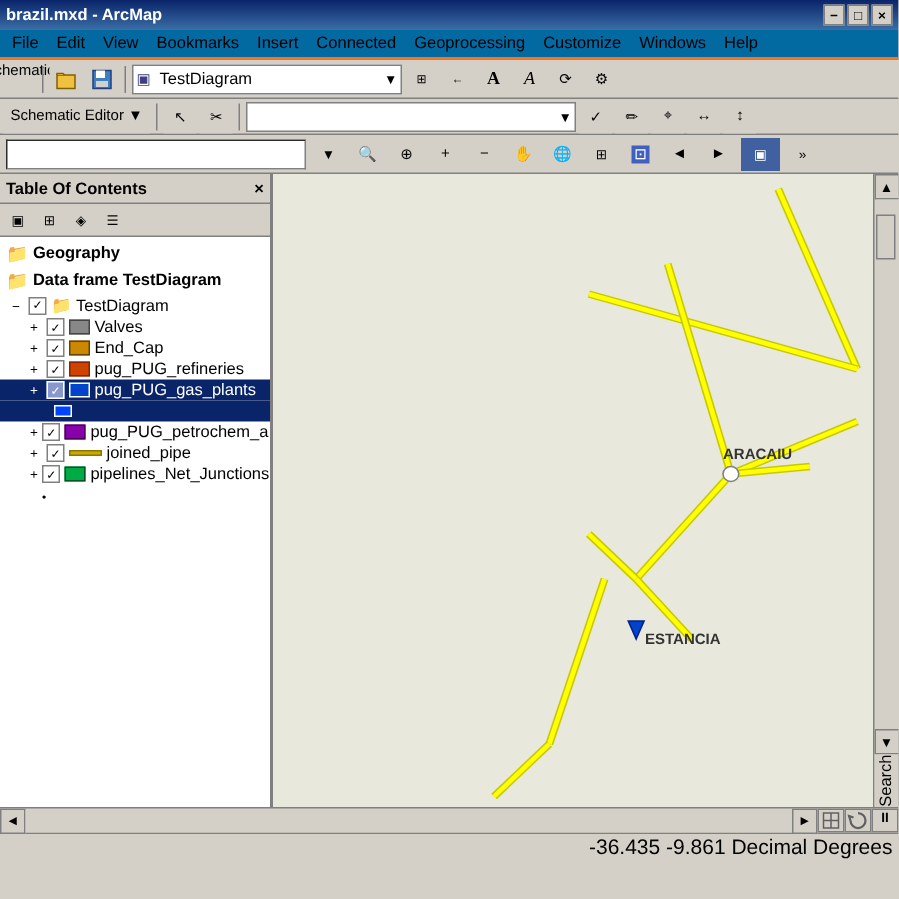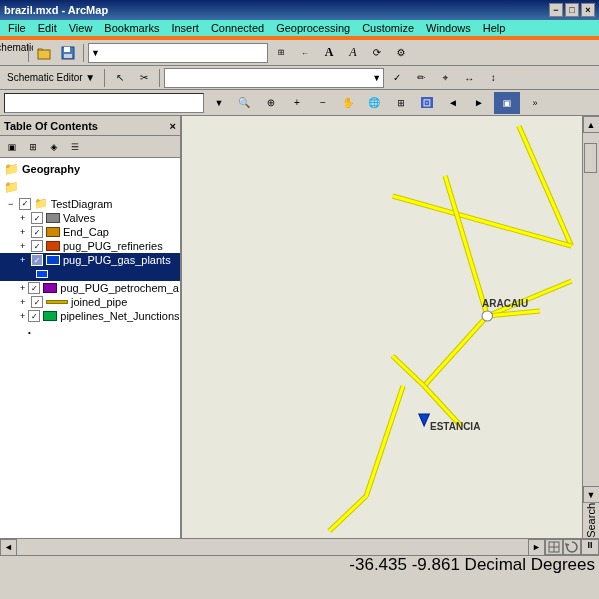--- a/index.html
+++ b/index.html
@@ -23,25 +23,25 @@
       background: #d4d0c8;
       border: 1px solid #808080;
       font-size: 9px;
       display: flex; align-items: center; justify-content: center;
       cursor: pointer;
       color: black;
     }
 
     
     #menu-bar {
-      background: #5eead4;
+      background: #0369a1;
       height: 20px;
       display: flex;
       align-items: center;
-      border-bottom: 4px solid #f97316;
+      border-bottom: 2px solid #f97316;
       padding: 0 2px;
     }
     .menu-item {
       padding: 2px 6px;
       cursor: pointer;
       font-size: 11px;
     }
 
     
     .toolbar {
@@ -229,23 +229,23 @@
       border-left: 1px solid #808080;
       transform: rotate(180deg);
     }
 
     
     #status-bar {
       height: 20px;
       background: #d4d0c8;
       border-top: 1px solid #808080;
       display: flex;
-      align-items: flex-end;
+      align-items: flex-start;
       padding: 0 4px;
-      font-size: 17px;
+      font-size: 14px;
       justify-content: space-between;
     }
     #status-left { display: flex; gap: 2px; align-items: center; }
     .status-btn {
       width: 18px; height: 16px;
       background: #d4d0c8;
       border: 1px solid #808080;
       display: flex; justify-content: center;
       font-size: 9px;
       cursor: pointer;
@@ -327,20 +327,24 @@
   </div>
   <div class="tb-btn">
     <svg width="14" height="14">
         <rect x="1" y="1" width="12" height="12" fill="#4080c0" stroke="#204080" stroke-width="1"></rect>
         <rect x="3" y="1" width="6" height="5" fill="white"></rect>
         <rect x="3" y="8" width="8" height="4" fill="#d0d0d0"></rect>
       </svg>
   </div>
   <div class="toolbar-separator"></div>
   <div class="dropdown-combo" style="width:180px;">
+    <span style="flex:1; font-size:11px;">
+      <span style="color:#404080; font-size:10px; margin-right:3px;">▣</span>
+      <span>TestDiagram</span>
+    </span>
     <span style="font-size:9px;">▼</span>
   </div>
   <div class="tb-btn">
       <span style="font-size:8px;">⊞</span>
     </div>
   <div class="tb-btn">
       <span style="font-size:8px;">←</span>
     </div>
   <div class="tb-btn">
       <span style="font-size:12px; font-weight:bold; font-family:serif;">A</span>
@@ -455,20 +459,21 @@
     </div>
     <div id="toc-content">
 
       <div class="toc-section">
         <span style="font-size:12px; color:#e08000;">📁</span>
         <span>Geography</span>
       </div>
 
       <div class="toc-section" style="padding-left:4px;">
         <span style="font-size:12px; color:#e08000;">📁</span>
+        <span>Data frame TestDiagram</span>
       </div>
 
       <div class="toc-item" style="padding-left:8px;">
         <span style="font-size:9px; width:8px;">−</span>
         <div class="checkbox-icon">✓</div>
         <span style="font-size:11px; color:#e08000;">📁</span>
         <span>TestDiagram</span>
       </div>
 
       <div class="toc-item" style="padding-left:20px;">

